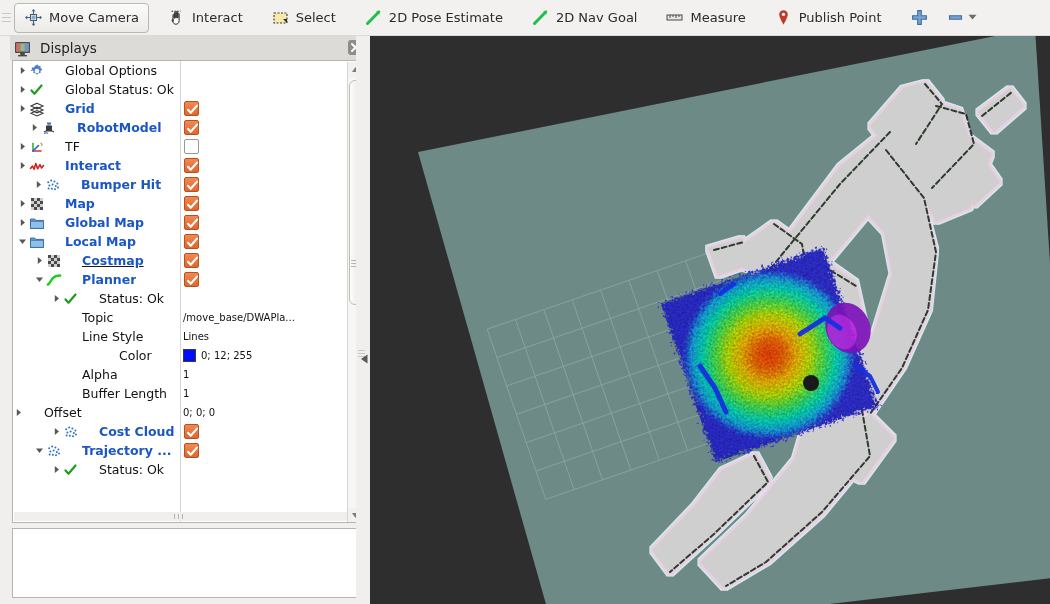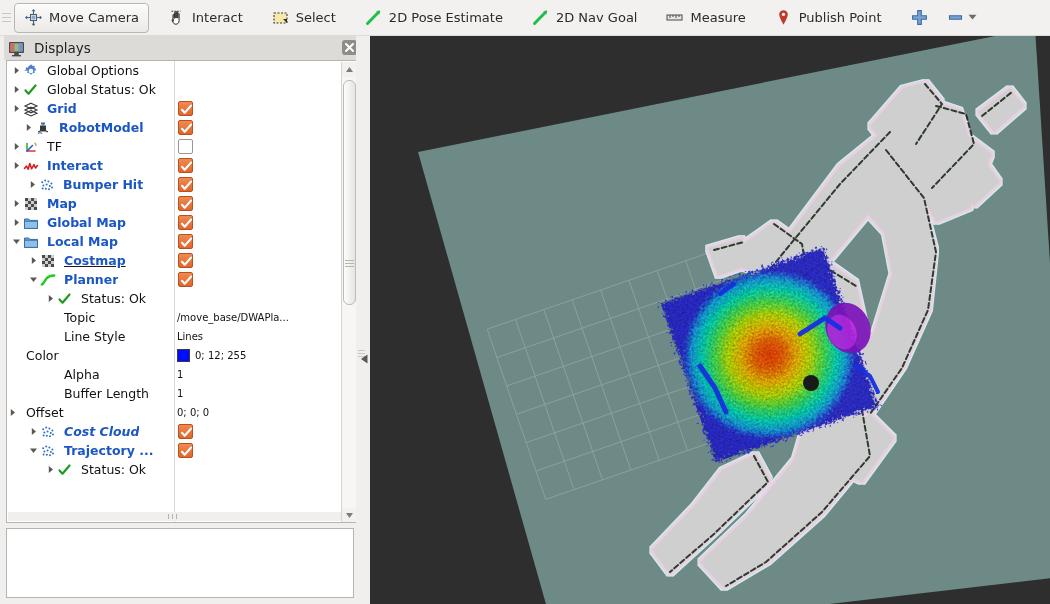--- a/index.html
+++ b/index.html
@@ -32,21 +32,21 @@
     background:linear-gradient(#fbfbfa,#ebeae7);
     border:1px solid #b9b7b1;
     box-shadow:0 1px 0 rgba(255,255,255,.85) inset;
   }
   .ticon{width:19px;height:19px;display:block;flex:0 0 19px;}
   .tool-sep{width:8px;}
   .tb-drop{display:flex;align-items:center;gap:2px;padding:0 6px;height:26px;cursor:default;}
 
   
   .panel{
-    position:absolute;left:4px;top:36px;width:358px;height:422px;
+    position:absolute;left:10px;top:36px;width:358px;height:422px;
     background:#f0efee;box-sizing:border-box;
   }
   .panel-head{
     position:relative;height:24px;background:#dcdbd7;
     display:flex;align-items:center;padding:0 4px;box-sizing:border-box;
   }
   .panel-head .ptitle{font-size:13.5px;color:#222;margin-left:7px;}
   .panel-x{
     position:absolute;right:5px;top:4px;width:15px;height:15px;border-radius:3px;
     background:#8f8d88;display:flex;align-items:center;justify-content:center;cursor:default;
@@ -59,21 +59,21 @@
     overflow:hidden;
   }
   .tree{position:absolute;left:0;top:0;width:334px;height:100%;overflow:hidden;}
   .colline{position:absolute;left:167px;top:0;width:1px;height:100%;background:#d8d6d2;}
 
   .row{position:relative;height:19px;display:flex;align-items:center;box-sizing:border-box;}
   .arrow{width:11px;height:19px;flex:0 0 11px;display:flex;align-items:center;justify-content:center;cursor:default;}
   .arrow svg{display:block;}
   .ricon{width:17px;height:17px;flex:0 0 17px;display:flex;align-items:center;justify-content:center;}
   .ricon svg{display:block;}
-  .rlabel{margin-left:8px;font-size:12.5px;white-space:nowrap;overflow:hidden;}
+  .rlabel{margin-left:20px;font-size:12.5px;white-space:nowrap;overflow:hidden;}
   .rlabel.disp{color:#1a56c4;font-weight:bold;}
   .rlabel.plain{color:#111;}
   .rlabel.prop{color:#111;}
   .val{
     position:absolute;left:170px;top:0;height:19px;display:flex;align-items:center;
     font-size:10px;color:#111;white-space:nowrap;
   }
   .cb{
     position:absolute;left:171px;top:2px;width:15px;height:15px;box-sizing:border-box;
     border-radius:2px;cursor:default;
@@ -557,21 +557,21 @@
               <span>/move_base/DWAPla...</span>
             </span>
           </div>
           <div class="row" style="padding-left: 38px;">
             <span class="arrow"></span>
             <span class="rlabel prop">Line Style</span>
             <span class="val">
               <span>Lines</span>
             </span>
           </div>
-          <div class="row" style="">
+          <div class="row" style="padding-left: 38px; gap: 37px;">
             <span class="arrow"></span>
             <span class="rlabel prop">Color</span>
             <span class="val">
               <span class="swatch" style="background: rgb(0, 12, 255);"></span>
               <span>0; 12; 255</span>
             </span>
           </div>
           <div class="row" style="padding-left: 38px;">
             <span class="arrow"></span>
             <span class="rlabel prop">Alpha</span>
@@ -590,21 +590,21 @@
             <span class="arrow">
               <svg viewBox="0 0 9 9" width="9" height="9">
                 <path d="M2.8 1v7L7 4.5z" fill="#5a5854"></path>
               </svg>
             </span>
             <span class="rlabel prop">Offset</span>
             <span class="val">
               <span>0; 0; 0</span>
             </span>
           </div>
-          <div class="row" style="padding-left: 21px; font-style: italic;">
+          <div class="row" style="padding-left: 38px;">
             <span class="arrow">
               <svg viewBox="0 0 9 9" width="9" height="9">
                 <path d="M2.8 1v7L7 4.5z" fill="#5a5854"></path>
               </svg>
             </span>
             <span class="ricon">
               <svg viewBox="0 0 16 16" width="16" height="16">
                 <g fill="#2f72c4">
                   <circle cx="3.2" cy="5.2" r="1"></circle>
                   <circle cx="6.2" cy="3.4" r="1"></circle>

